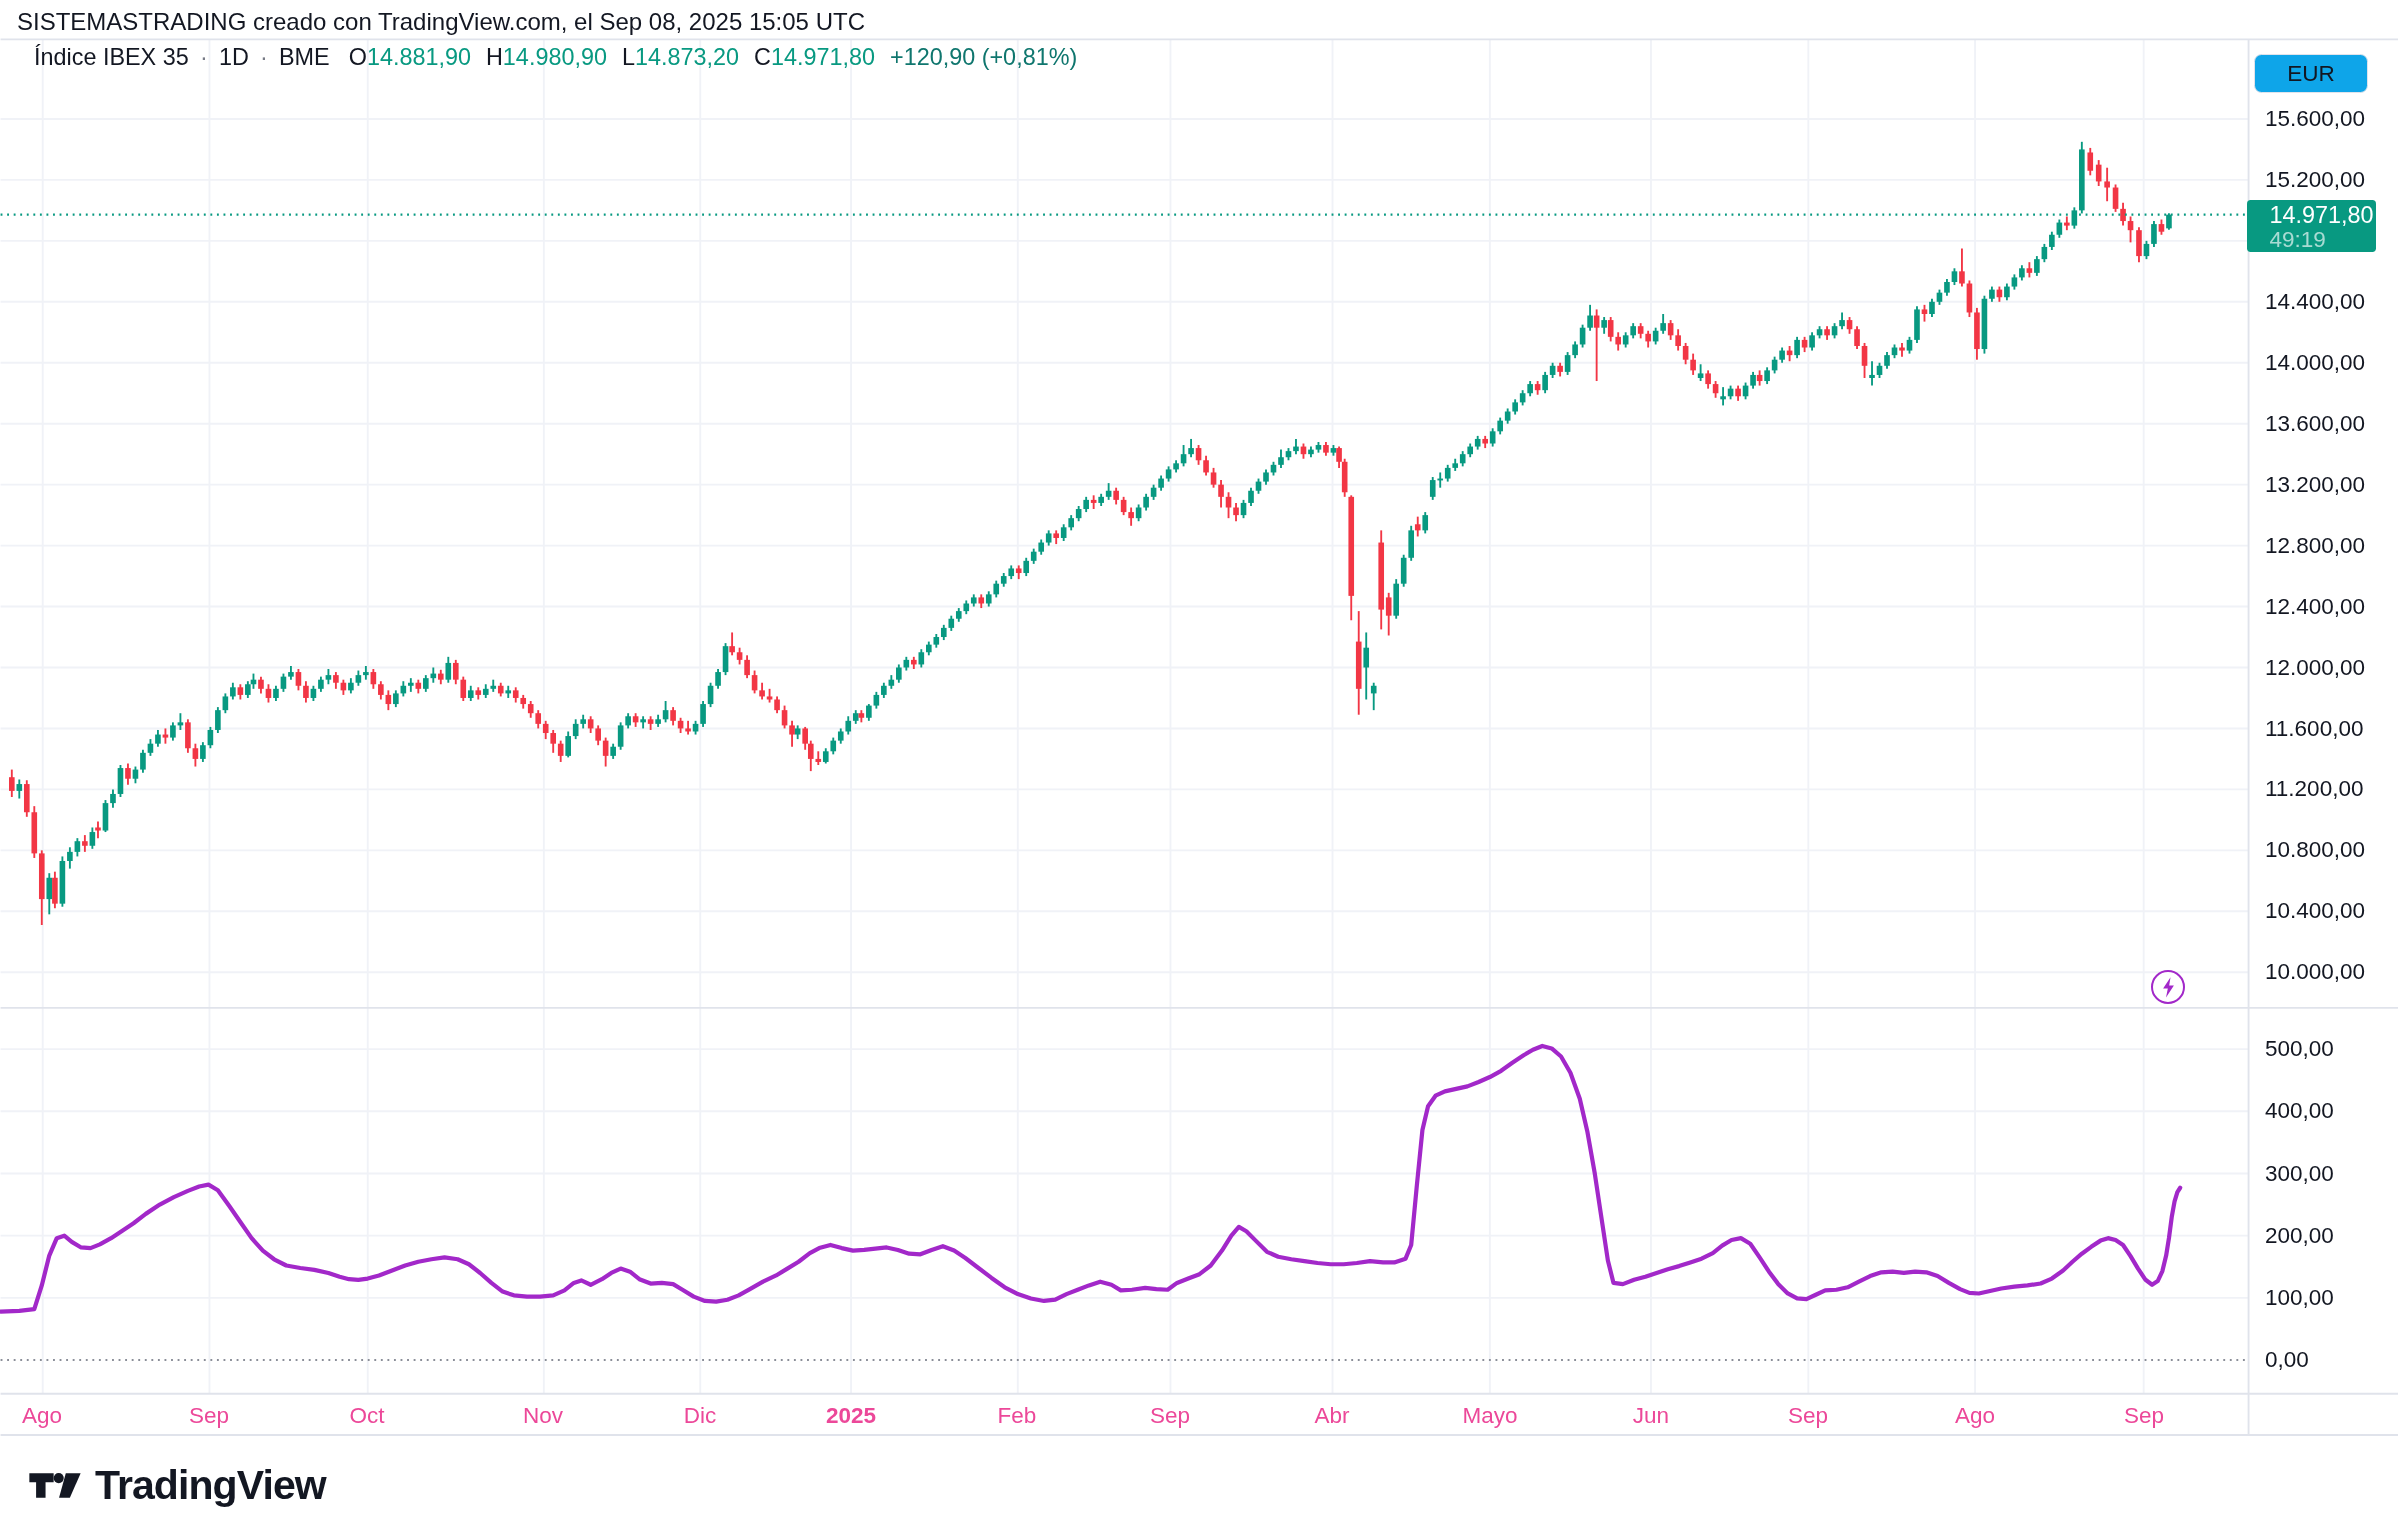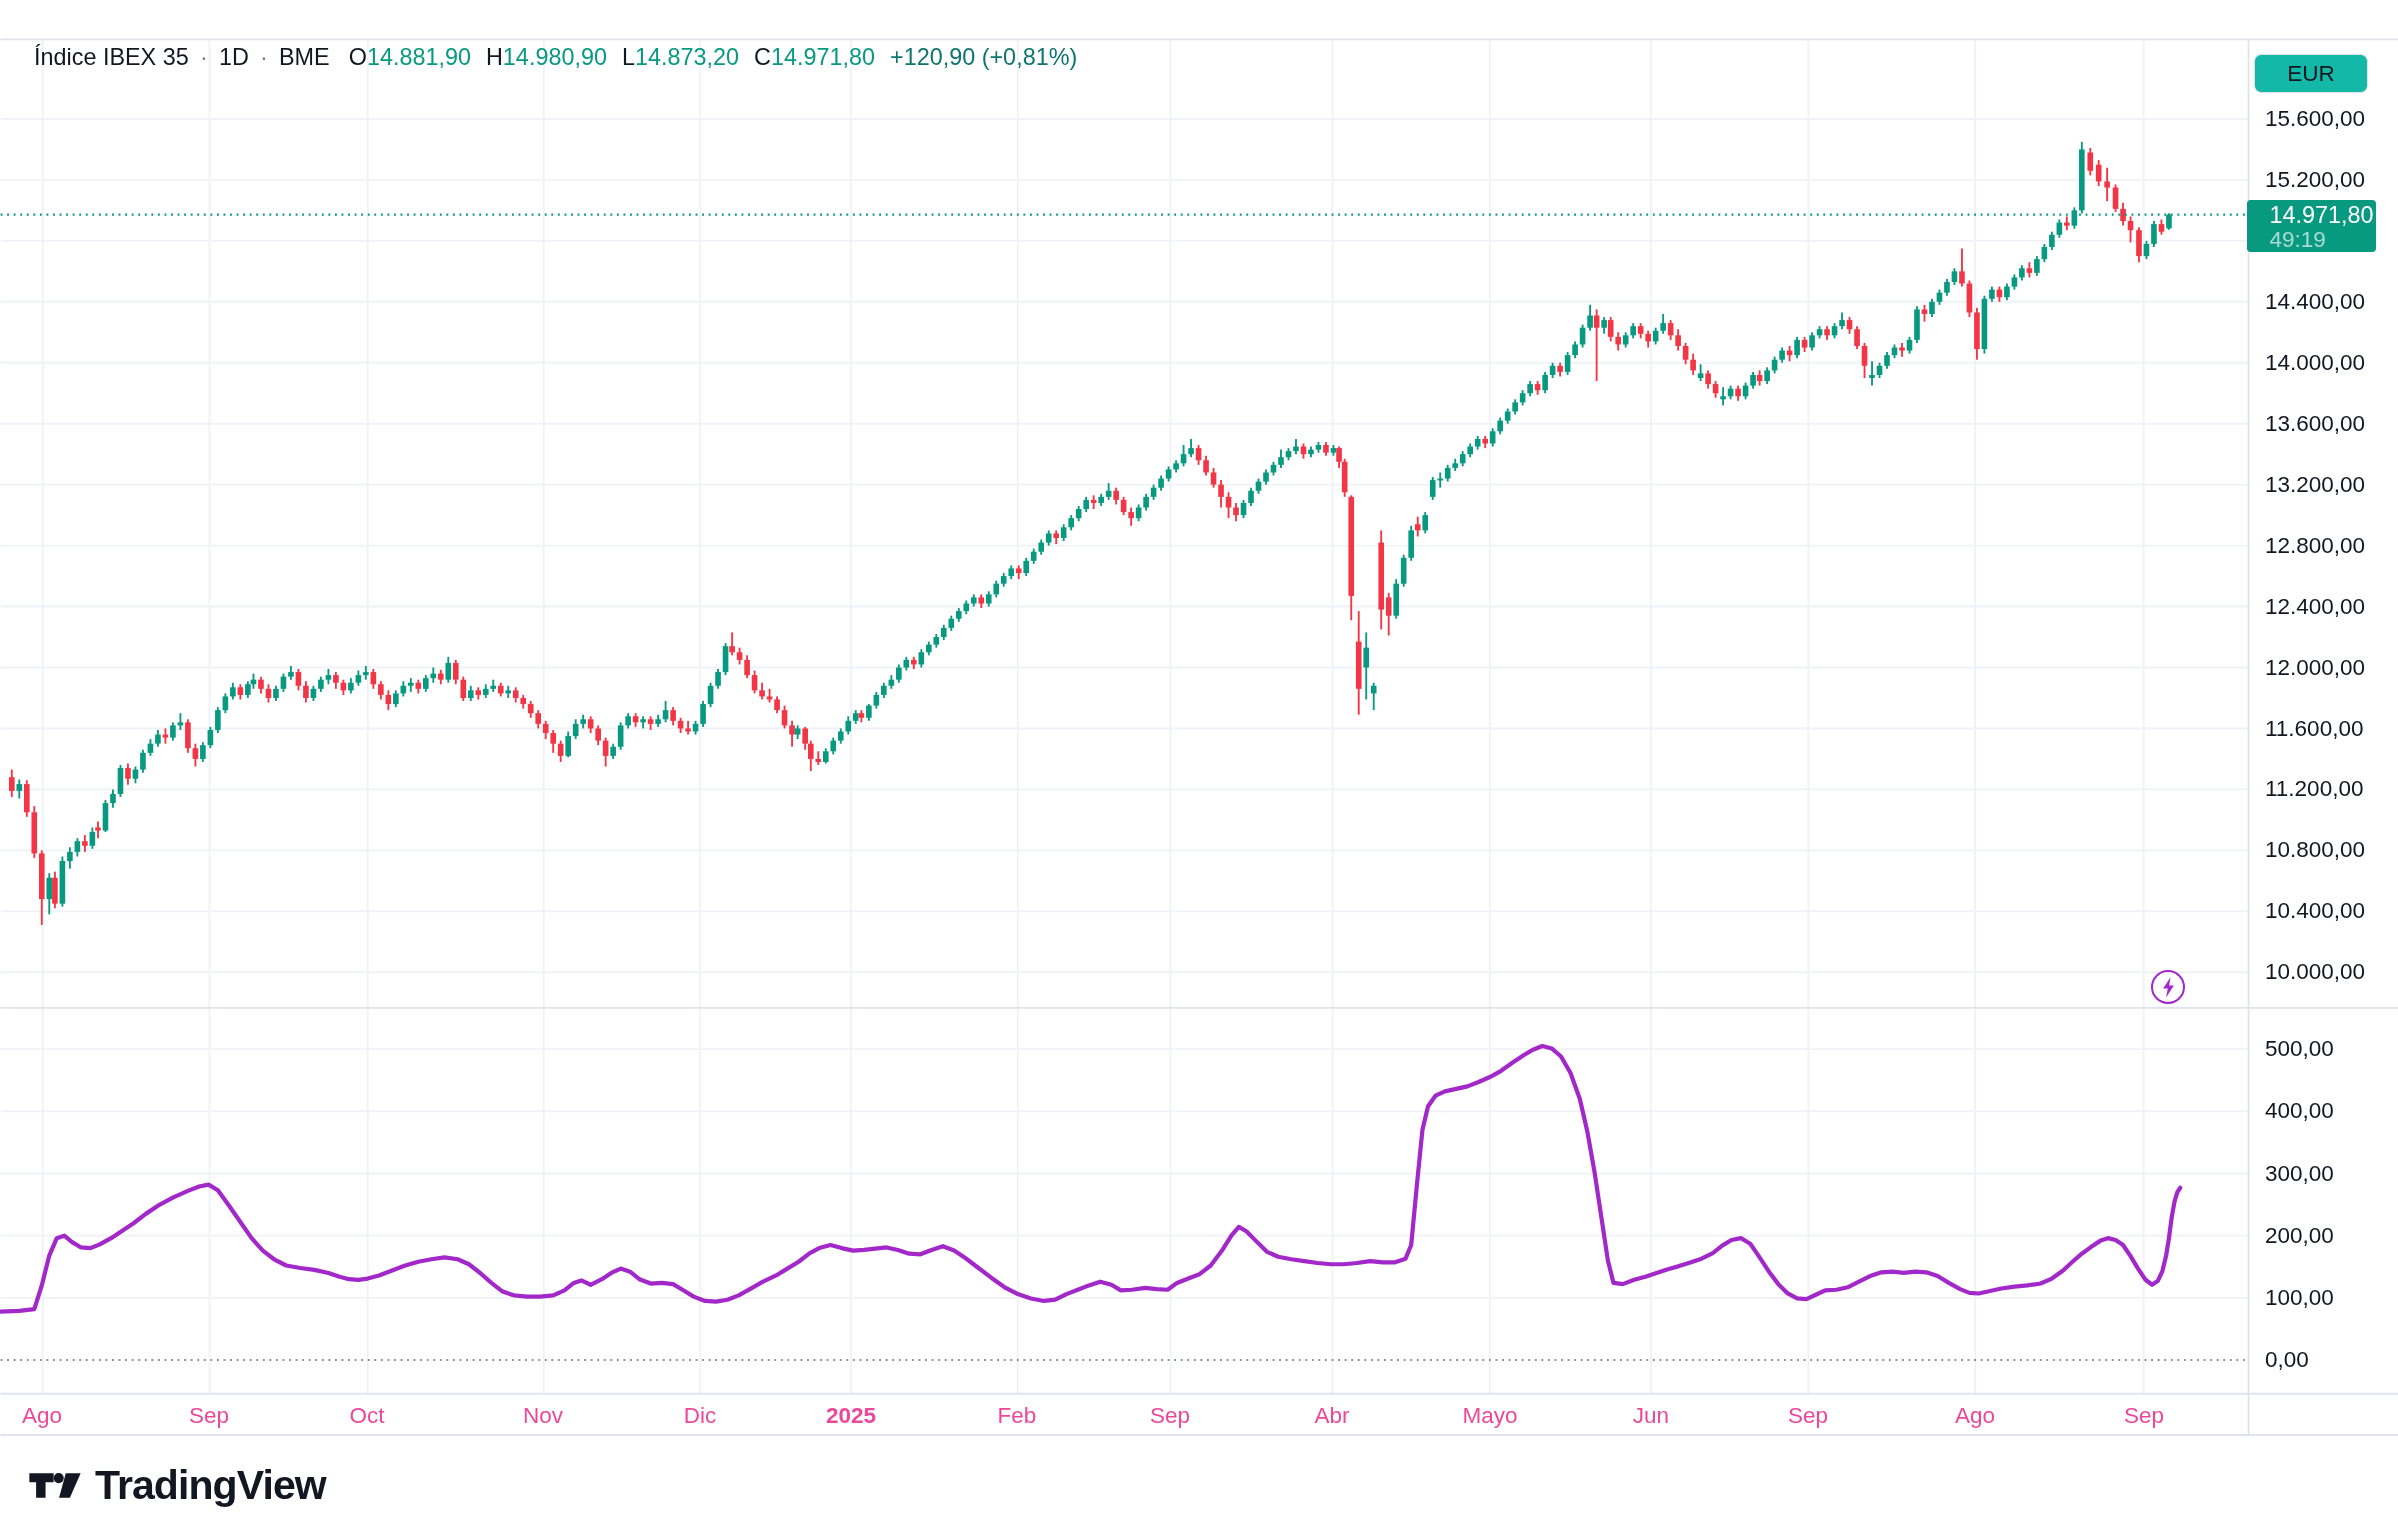--- a/index.html
+++ b/index.html
@@ -10,21 +10,21 @@
   #stage{position:absolute;inset:0;}
   #chart-svg{position:absolute;left:0;top:0;}
   .abs{position:absolute;}
   .watermark{left:17px;top:7.5px;font-size:24px;color:#131722;white-space:nowrap;}
   .legend{left:34px;top:44px;display:flex;align-items:center;font-size:23.4px;white-space:nowrap;}
   .legend .sep{color:#787b86;margin:0 11.2px;}
   .legend .tok{margin-right:15px;}
   .legend .val{color:#089981;}
   .legend .chg{color:#0f766e;}
   .eur-btn{left:2254px;top:54px;width:114px;height:39px;border:1.9px solid #e0e3eb;border-radius:7.5px;
-    display:flex;align-items:center;justify-content:center;font-size:22.5px;color:#131722;background:#14b8a6;box-sizing:border-box;}
+    display:flex;align-items:center;justify-content:center;font-size:22.5px;color:#131722;background:#0ea5e9;box-sizing:border-box;}
   .tick{position:absolute;font-size:22.5px;color:#131722;line-height:26px;white-space:nowrap;}
   .month{position:absolute;top:1403px;font-size:22.5px;color:#ec4899;line-height:26px;transform:translateX(-50%);white-space:nowrap;}
   .month.bold{font-weight:700;}
   .price-label{left:2247px;top:200px;width:129px;height:52px;border-radius:3.7px;background:#089981;
     padding-left:22.5px;box-sizing:border-box;color:#fff;}
   .price-label .v{font-size:23.4px;line-height:28px;margin-top:0.9px;}
   .price-label .cd{font-size:22.5px;line-height:22.5px;color:rgba(255,255,255,0.65);}
   .bolt-btn{left:2151px;top:970px;width:34px;height:34px;border-radius:50%;border:2.8px solid #a228c9;
     box-sizing:border-box;display:flex;align-items:center;justify-content:center;background:#fff;}
   .footer{left:28px;top:1462px;display:flex;align-items:center;gap:13px;}
@@ -656,20 +656,21 @@
       </g>
       <polyline points="0,1400.208 20,1399.544 36,1397.552 44,1372.32 52,1340.448 60,1321.856 68,1319.2 76,1325.84 86,1331.816 96,1332.48 106,1328.496 118,1321.856 130,1313.888 142,1305.92 155,1295.96 170,1286 185,1278.032 200,1271.392 212,1266.744 222,1264.752 232,1270.728 244,1287.328 256,1304.592 268,1321.856 280,1335.136 292,1344.432 305,1351.072 320,1353.728 335,1355.72 350,1359.04 362,1363.024 372,1365.68 382,1366.344 392,1365.016 404,1361.696 418,1356.384 432,1351.072 446,1347.088 460,1344.432 474,1342.44 488,1344.432 500,1349.744 512,1359.04 524,1369.664 536,1378.96 548,1382.944 562,1384.272 576,1384.272 590,1382.944 602,1377.632 612,1369.664 620,1367.008 630,1371.656 642,1365.68 652,1359.04 662,1354.392 672,1357.712 682,1365.68 694,1370.328 706,1369.664 718,1370.992 728,1376.968 740,1384.272 752,1388.92 764,1389.584 776,1387.592 788,1382.944 800,1376.304 814,1368.336 828,1361.696 840,1354.392 852,1347.088 864,1337.792 874,1332.48 886,1329.16 898,1332.48 910,1335.136 922,1334.472 934,1333.144 946,1331.816 958,1334.472 970,1338.456 982,1339.12 994,1334.472 1006,1330.488 1018,1335.136 1030,1343.104 1044,1353.728 1058,1364.352 1072,1374.312 1086,1381.616 1100,1386.264 1114,1388.92 1126,1387.592 1138,1381.616 1150,1376.968 1162,1372.32 1174,1368.336 1186,1371.656 1196,1377.632 1208,1376.968 1222,1374.976 1234,1376.304 1246,1376.968 1256,1369.664 1268,1365.016 1280,1360.368 1292,1351.072 1304,1335.136 1314,1319.2 1322,1309.904 1330,1314.552 1340,1324.512 1352,1336.464 1364,1341.776 1378,1344.432 1392,1346.424 1406,1348.416 1420,1349.744 1434,1349.744 1448,1348.416 1462,1346.424 1476,1347.752 1488,1347.752 1500,1343.768 1506,1329.16 1512,1266.08 1518,1206.32 1524,1181.088 1532,1169.8 1542,1165.152 1554,1162.496 1566,1159.84 1578,1155.192 1590,1149.88 1602,1143.24 1614,1134.608 1626,1126.6399999999999 1636,1120.664 1646,1116.68 1656,1119.336 1666,1127.9679999999998 1676,1145.232 1686,1173.12 1694,1207.648 1702,1252.8 1710,1305.92 1716,1345.76 1722,1369.664 1732,1370.992 1744,1366.344 1756,1363.024 1768,1359.04 1780,1355.056 1792,1351.7359999999999 1804,1347.752 1816,1343.768 1828,1337.792 1838,1329.824 1848,1323.848 1858,1321.856 1868,1327.8319999999999 1878,1342.44 1888,1357.712 1898,1370.992 1908,1380.952 1918,1386.264 1928,1386.9279999999999 1938,1382.28 1948,1377.632 1960,1376.968 1972,1374.312 1984,1368.336 1996,1362.36 2008,1358.376 2020,1357.712 2032,1359.04 2044,1357.712 2056,1358.376 2068,1362.36 2080,1369.664 2092,1376.304 2102,1380.288 2112,1380.952 2124,1378.296 2136,1375.64 2150,1373.648 2164,1372.32 2178,1370.328 2190,1365.016 2202,1356.384 2212,1347.088 2222,1338.456 2232,1331.152 2242,1324.512 2250,1321.856 2258,1323.848 2266,1329.16 2274,1341.112 2282,1354.392 2290,1366.344 2297,1371.656 2303,1367.672 2308,1357.048 2312,1340.448 2315,1321.856 2318,1299.28 2321,1282.68 2324,1272.72 2327,1268.0720000000001" fill="none" stroke="#a228c9" stroke-width="4.5" stroke-linejoin="round" stroke-linecap="round"></polyline>
       <line x1="0" y1="229.1924350000001" x2="2400" y2="229.1924350000001" stroke="#089981" stroke-width="2.5" stroke-dasharray="2 5"></line>
       <line x1="0" y1="42" x2="2560" y2="42" stroke="#e0e3eb" stroke-width="2"></line>
       <line x1="0" y1="1076" x2="2560" y2="1076" stroke="#e0e3eb" stroke-width="2"></line>
       <line x1="0" y1="1488" x2="2560" y2="1488" stroke="#e0e3eb" stroke-width="2"></line>
       <line x1="0" y1="1532" x2="2560" y2="1532" stroke="#e0e3eb" stroke-width="2"></line>
       <line x1="2400" y1="42" x2="2400" y2="1532" stroke="#e0e3eb" stroke-width="2"></line>
     </svg>
 
+  <div class="abs watermark">SISTEMASTRADING creado con TradingView.com, el Sep 08, 2025 15:05 UTC</div>
 
   <div class="abs legend">
     <span>Índice IBEX 35</span>
     <span class="sep">·</span>
     <span>1D</span>
     <span class="sep">·</span>
     <span style="margin-right:19px;">BME</span>
     <span class="tok"><span>O</span><span class="val">14.881,90</span></span>
     <span class="tok"><span>H</span><span class="val">14.980,90</span></span>
     <span class="tok"><span>L</span><span class="val">14.873,20</span></span>

